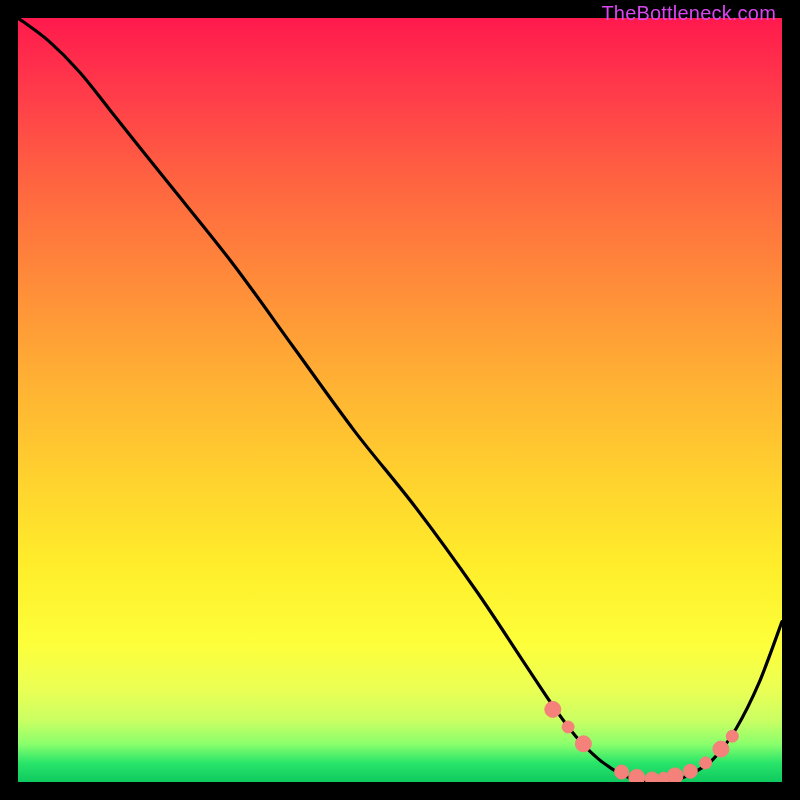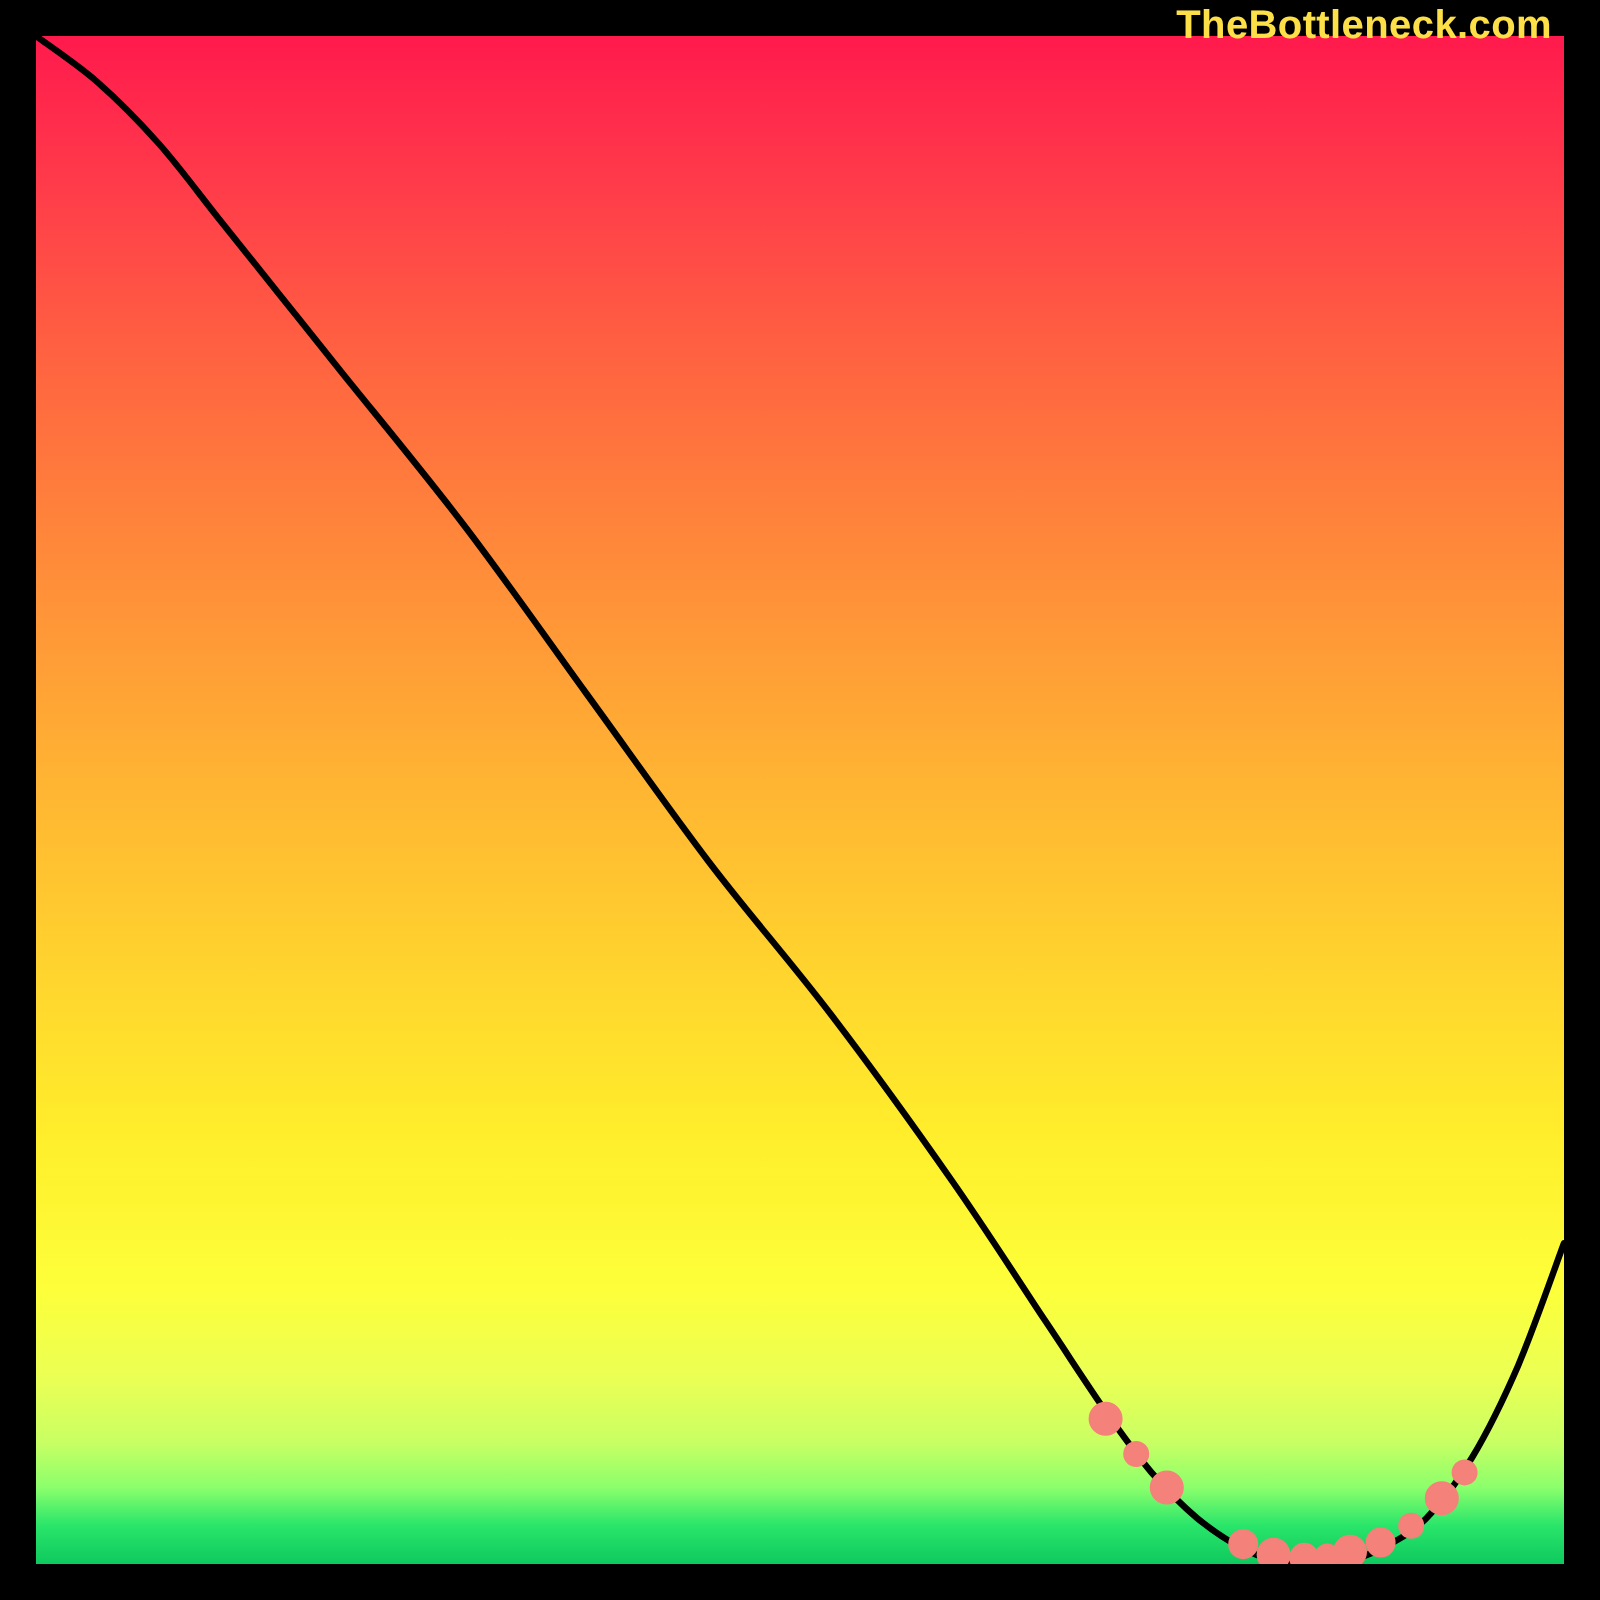--- a/index.html
+++ b/index.html
@@ -39,23 +39,23 @@
       #8bff6c 95%,
       #29e56a 97.5%,
       #0ec95e 100%
     );
     overflow: hidden;
   }
   .watermark {
     position: absolute;
     top: 2px;
     right: 24px;
-    color: #fde047;
+    color: #d946ef;
     font-size: 20px;
-    font-weight: 700;
+    font-weight: 400;
     letter-spacing: 0.2px;
     margin-left: 24px;
   }
   svg.curve {
     position: absolute;
     left: 0;
     top: 0;
     width: 764px;
     height: 764px;
   }

